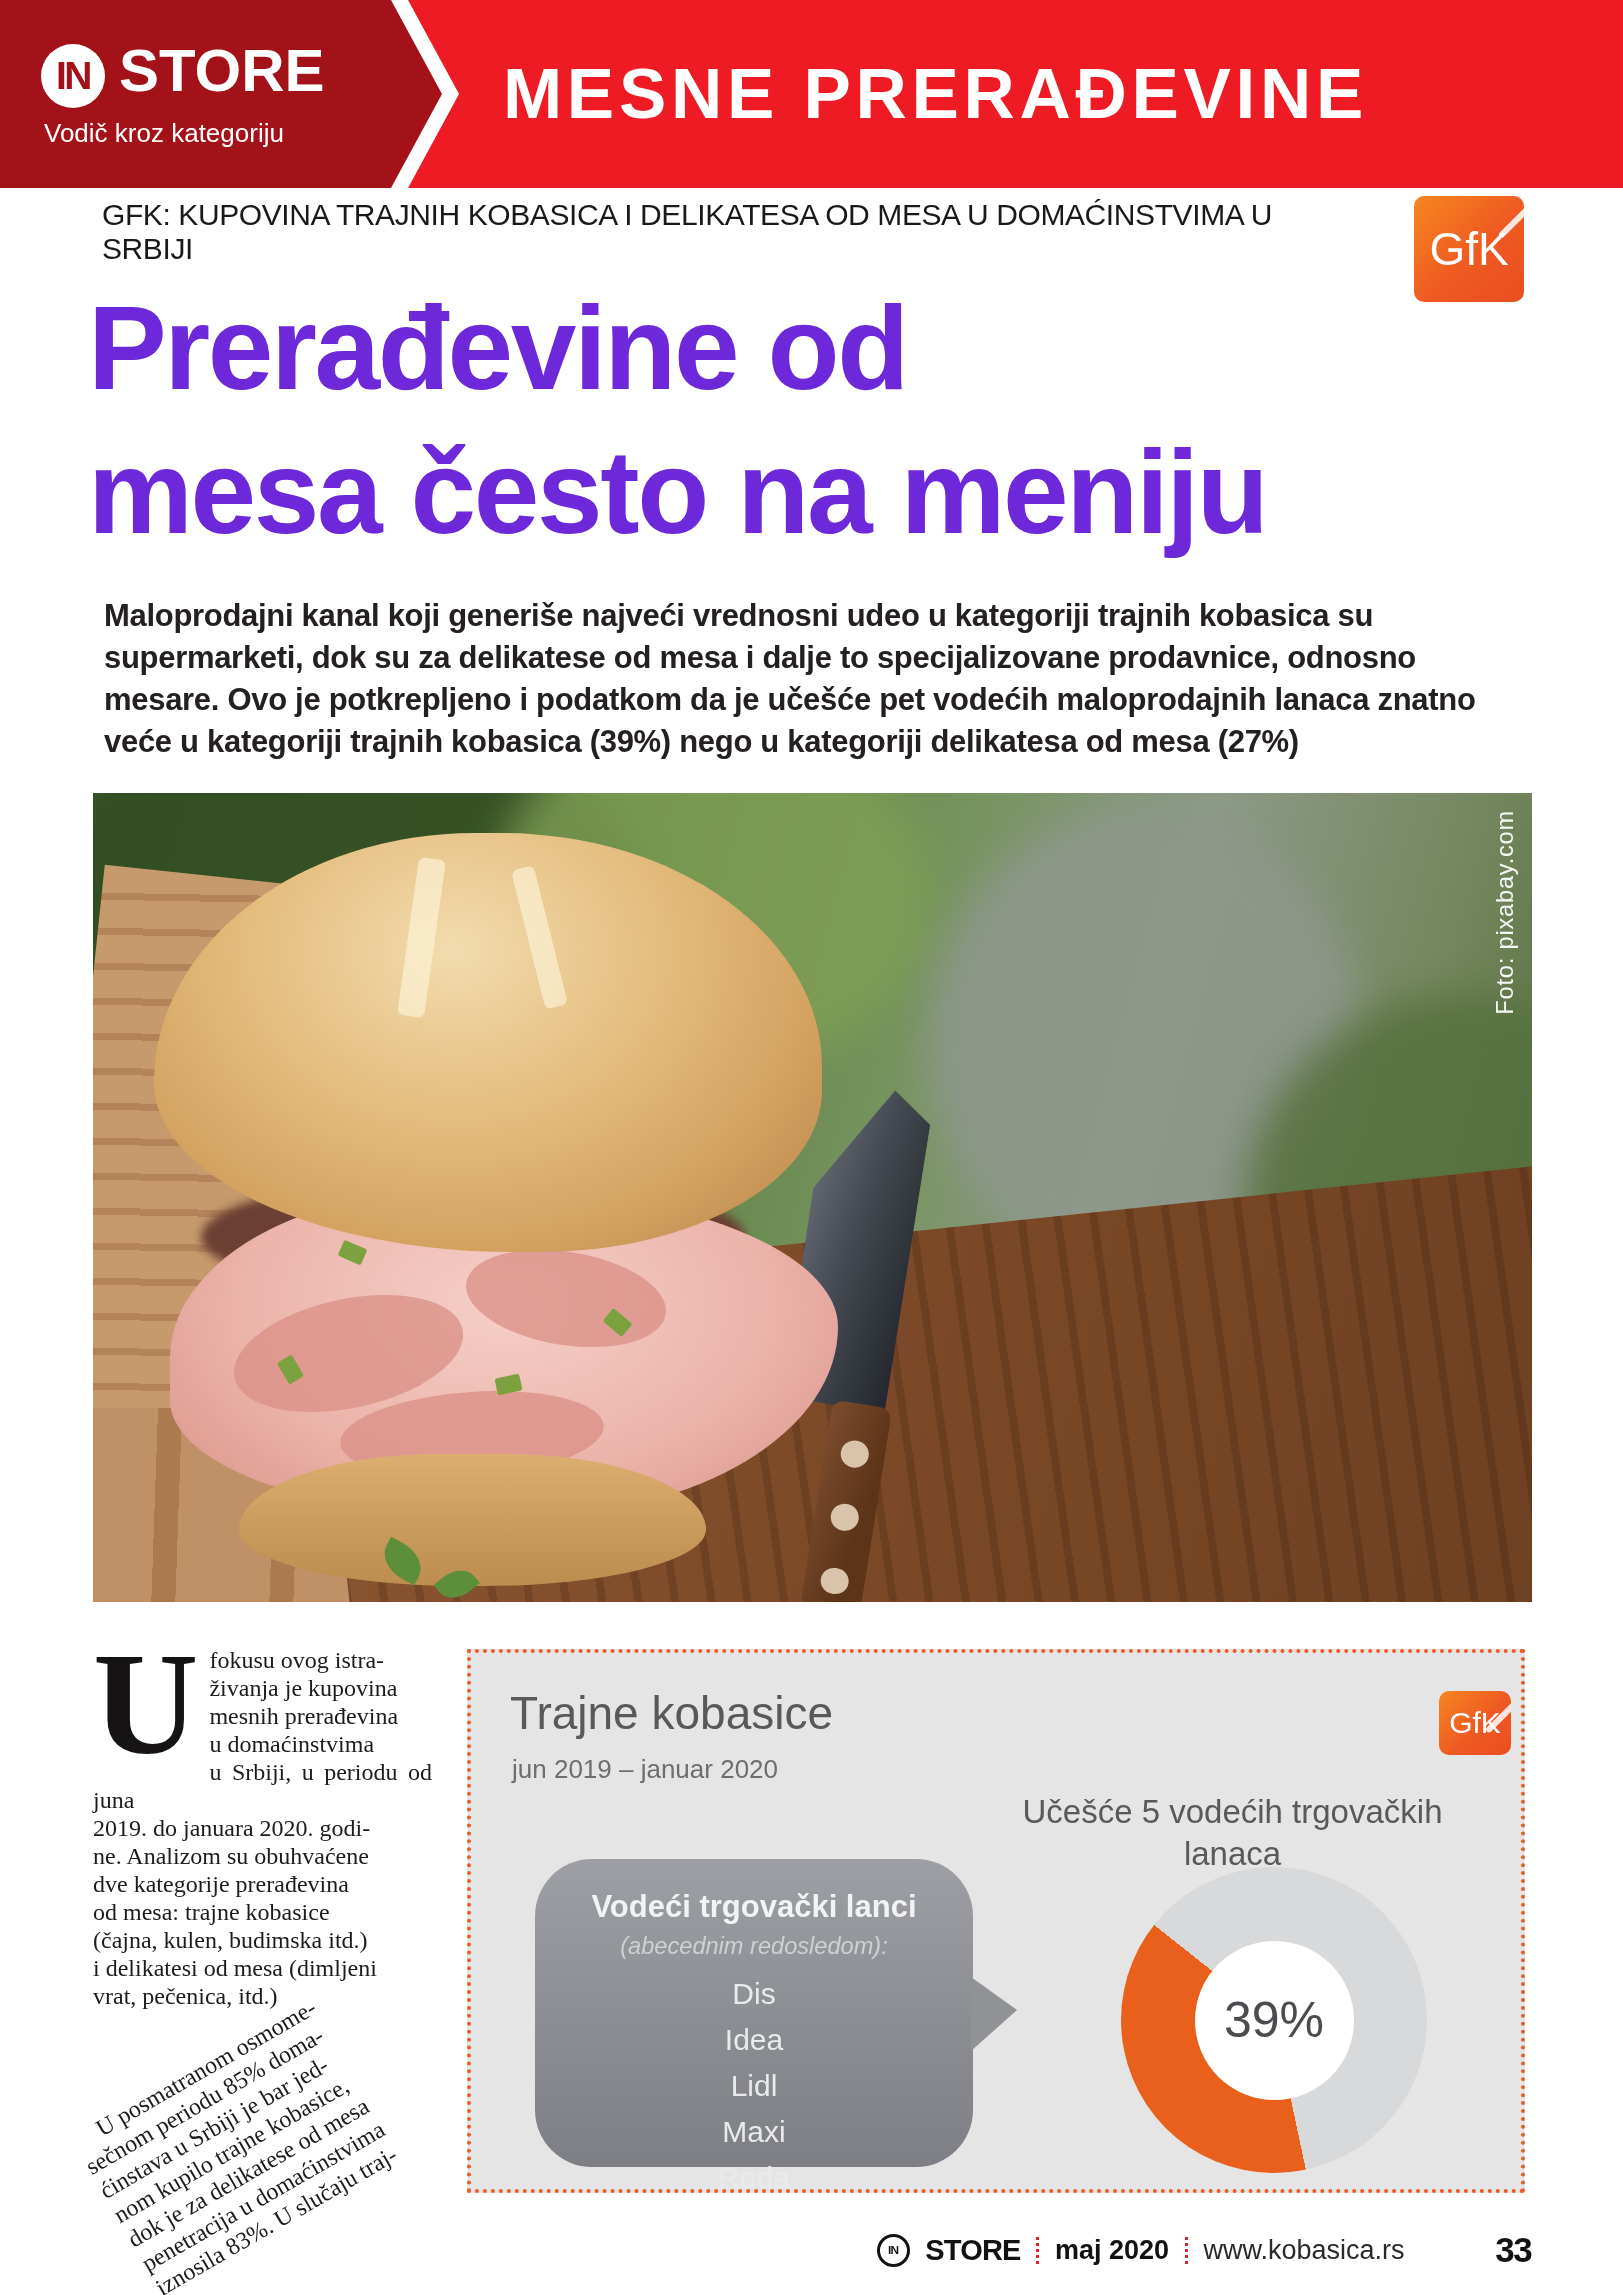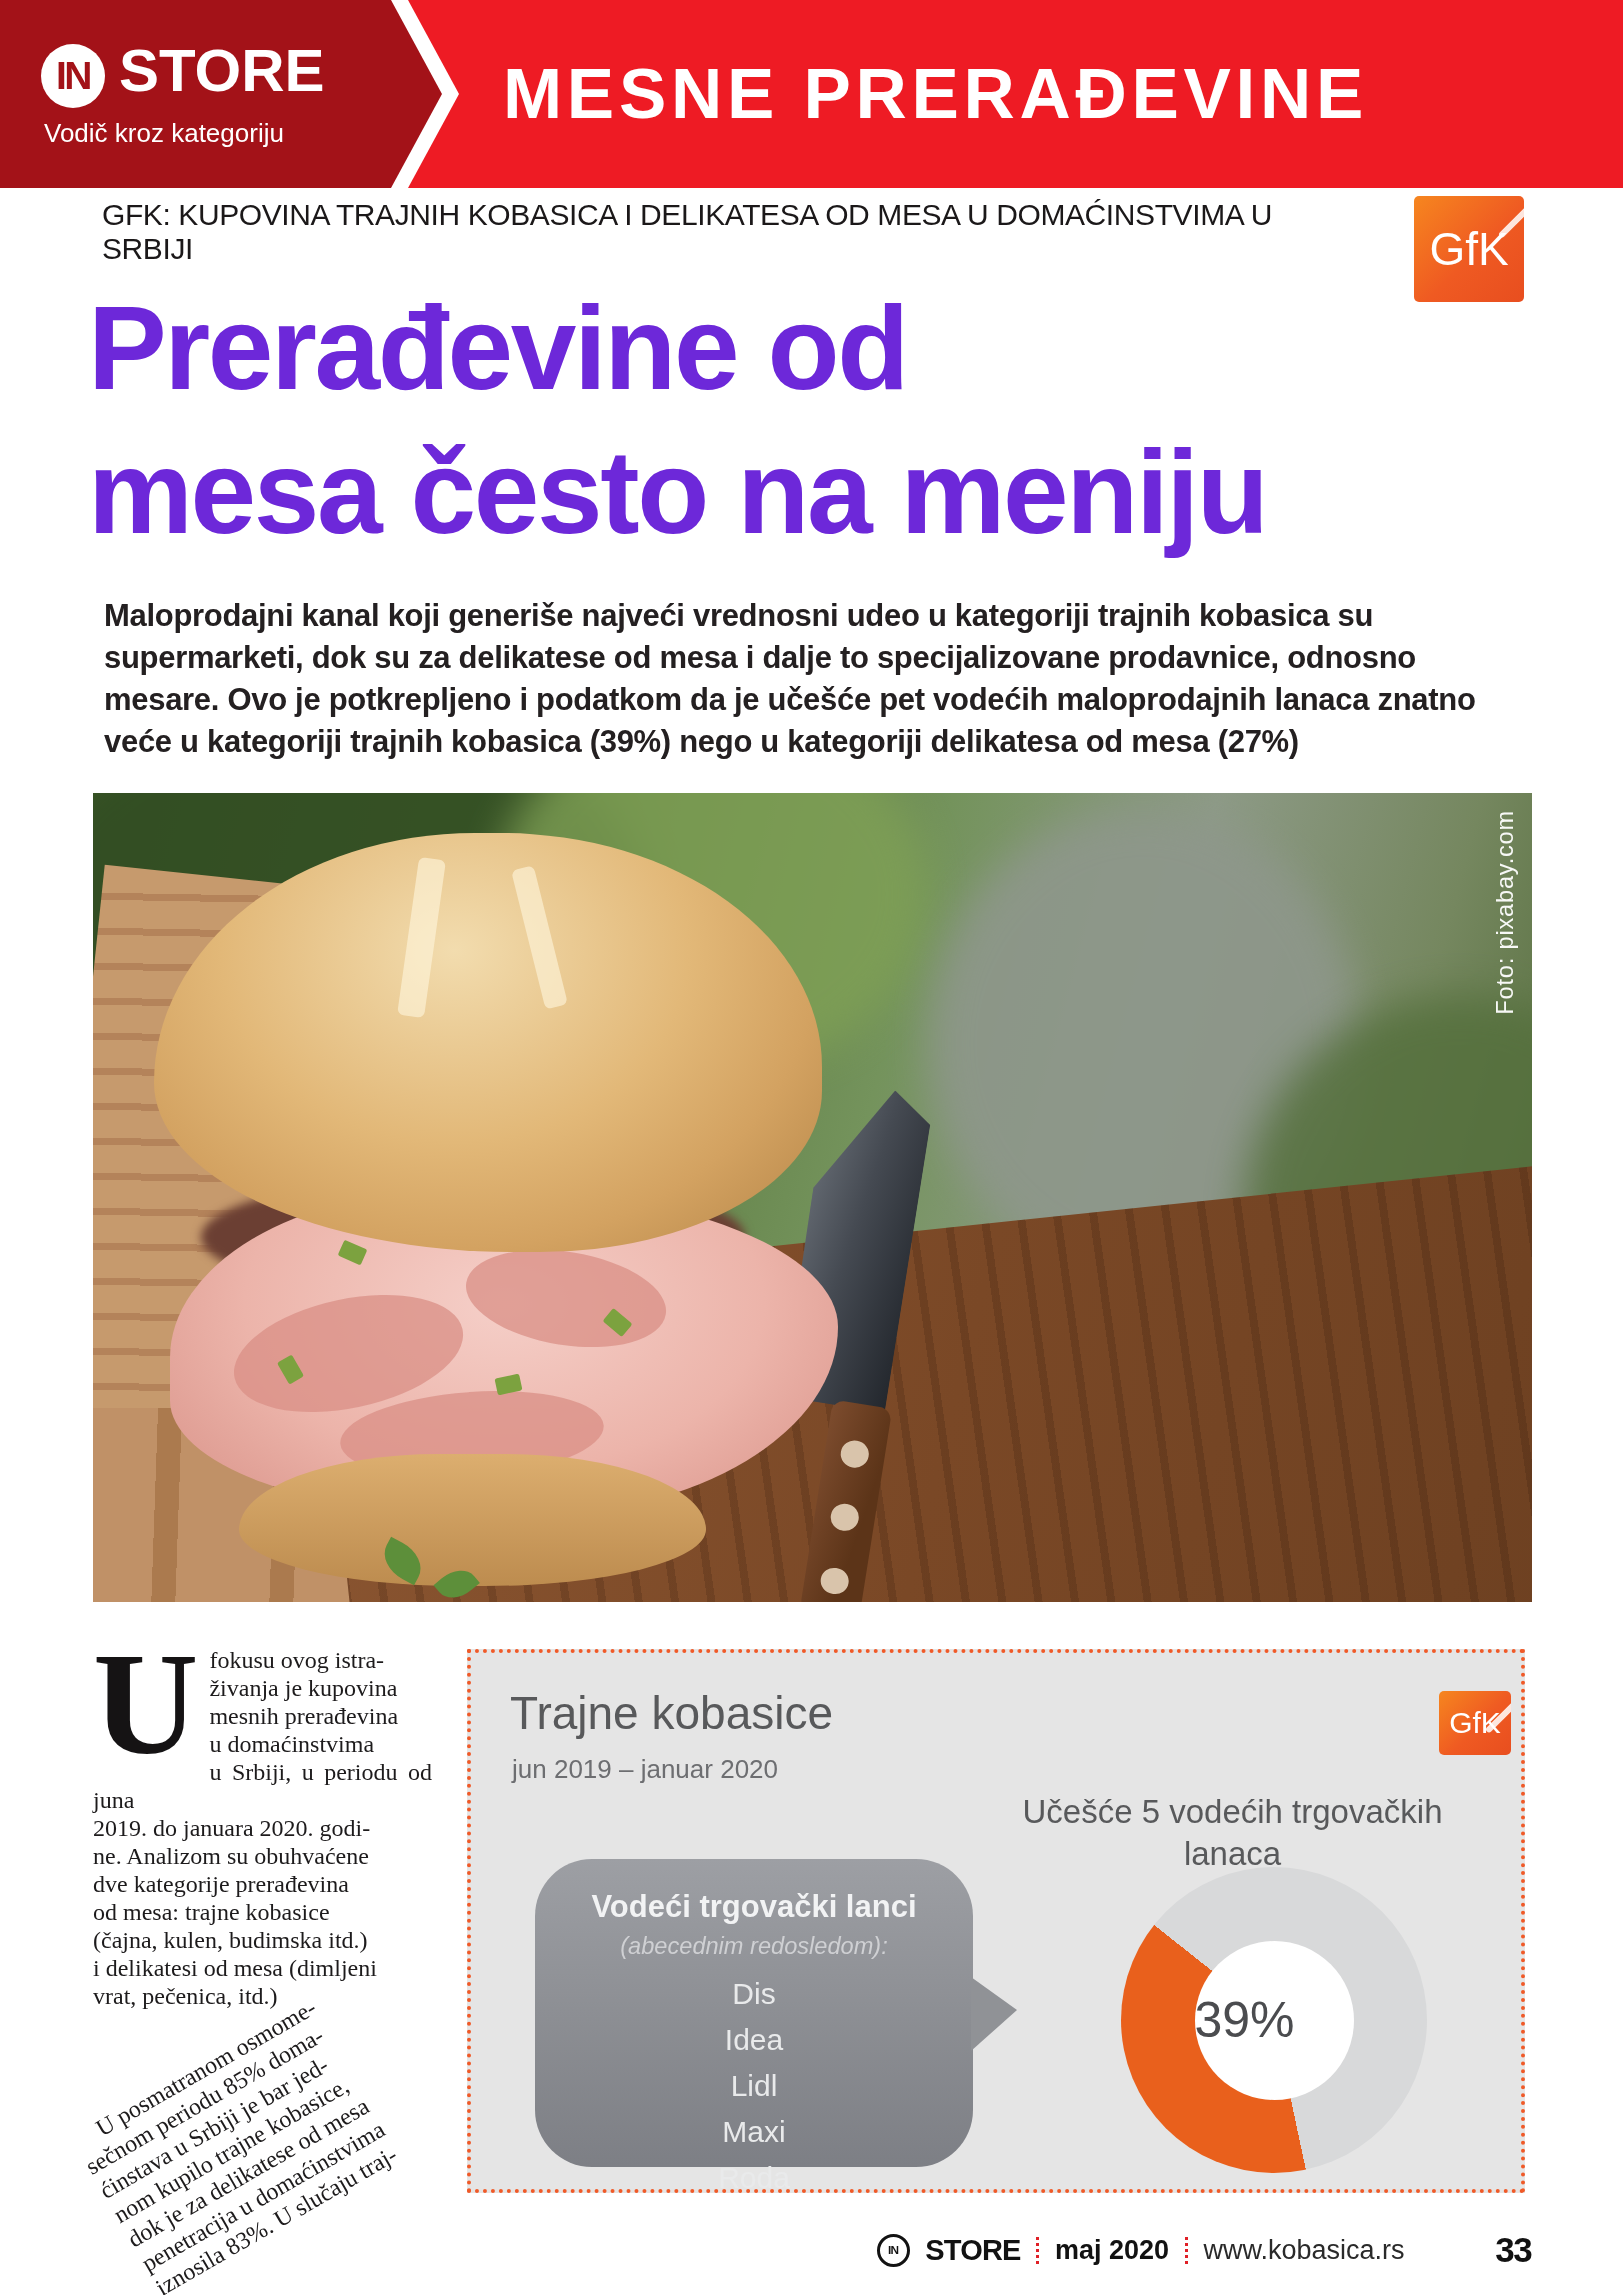--- a/index.html
+++ b/index.html
@@ -17,21 +17,21 @@
   .in-circle span{font-size:39px;font-weight:800;letter-spacing:-2.4px;color:#a31218;}
   .brand-store{position:absolute;left:119px;top:36px;font-size:60px;font-weight:800;color:#ffffff;letter-spacing:0px;}
   .tagline{position:absolute;left:44px;top:118px;font-size:26px;color:#ffffff;font-weight:400;}
   .category-title{position:absolute;left:503px;top:0;height:228px;line-height:188px;
         font-size:71px;font-weight:800;color:#ffffff;letter-spacing:4.7px;}
 
   
   .kicker{position:absolute;left:102px;top:198px;width:1257px;font-size:30px;font-weight:400;
         color:#1b1819;letter-spacing:-0.4px;}
   .gfk{background:linear-gradient(135deg,#f6861f 0%,#ef5a22 55%,#e84e1f 100%);
-        border-radius:5px;position:absolute;overflow:hidden;
+        border-radius:10px;position:absolute;overflow:hidden;
         display:flex;align-items:center;justify-content:center;}
   .gfk .gfk-word{color:#fff;font-weight:400;}
   .gfk .streak{position:absolute;right:-4.7px;top:-20.4px;width:6.3px;height:71px;background:rgba(255,255,255,.85);
         transform:rotate(45deg);border-radius:3.1px;}
   .gfk-top{left:1414px;top:196px;width:110px;height:106px;}
   .gfk-top .gfk-word{font-size:46px;}
 
   
   .headline{position:absolute;left:88px;top:276px;font-size:118px;line-height:144px;
         font-weight:800;color:#6d28d9;letter-spacing:-2.4px;}
@@ -116,21 +116,21 @@
         text-align:center;color:#fff;}
   .bubble-tail{position:absolute;left:500px;top:324px;width:0;height:0;
         border-top:33px solid transparent;border-bottom:41px solid transparent;
         border-left:46px solid #909296;}
   .bubble-title{margin-top:30px;font-size:31px;font-weight:700;color:#f2f3f4;}
   .bubble-sub{margin-top:7.9px;font-size:23.6px;font-style:italic;color:#cfd0d3;}
   .bubble-chains{margin-top:11px;font-size:30px;line-height:46px;color:#e9eaeb;white-space:pre-line;}
   .donut{position:absolute;left:650px;top:214px;width:306px;height:306px;border-radius:50%;
         display:flex;align-items:center;justify-content:center;}
   .donut-hole{width:159px;height:159px;border-radius:50%;background:#ffffff;
-        display:flex;align-items:center;}
+        display:flex;align-items:center;justify-content:center;}
   .donut-label{font-size:50px;color:#4b4c4f;}
 
   
   .footer{position:absolute;right:92px;top:2230px;display:flex;align-items:center;gap:15.7px;}
   .f-in{width:27px;height:27px;border:3.1px solid #121212;border-radius:50%;
         display:flex;align-items:center;justify-content:center;font-size:11.8px;font-weight:800;color:#121212;letter-spacing:-0.8px;}
   .f-store{font-size:29px;font-weight:800;color:#121212;letter-spacing:-0.8px;}
   .f-div{height:27px;border-left:3.9px dotted #e02027;}
   .f-issue{font-size:27px;font-weight:700;color:#121212;}
   .f-site{font-size:27px;color:#2a2a2a;}

